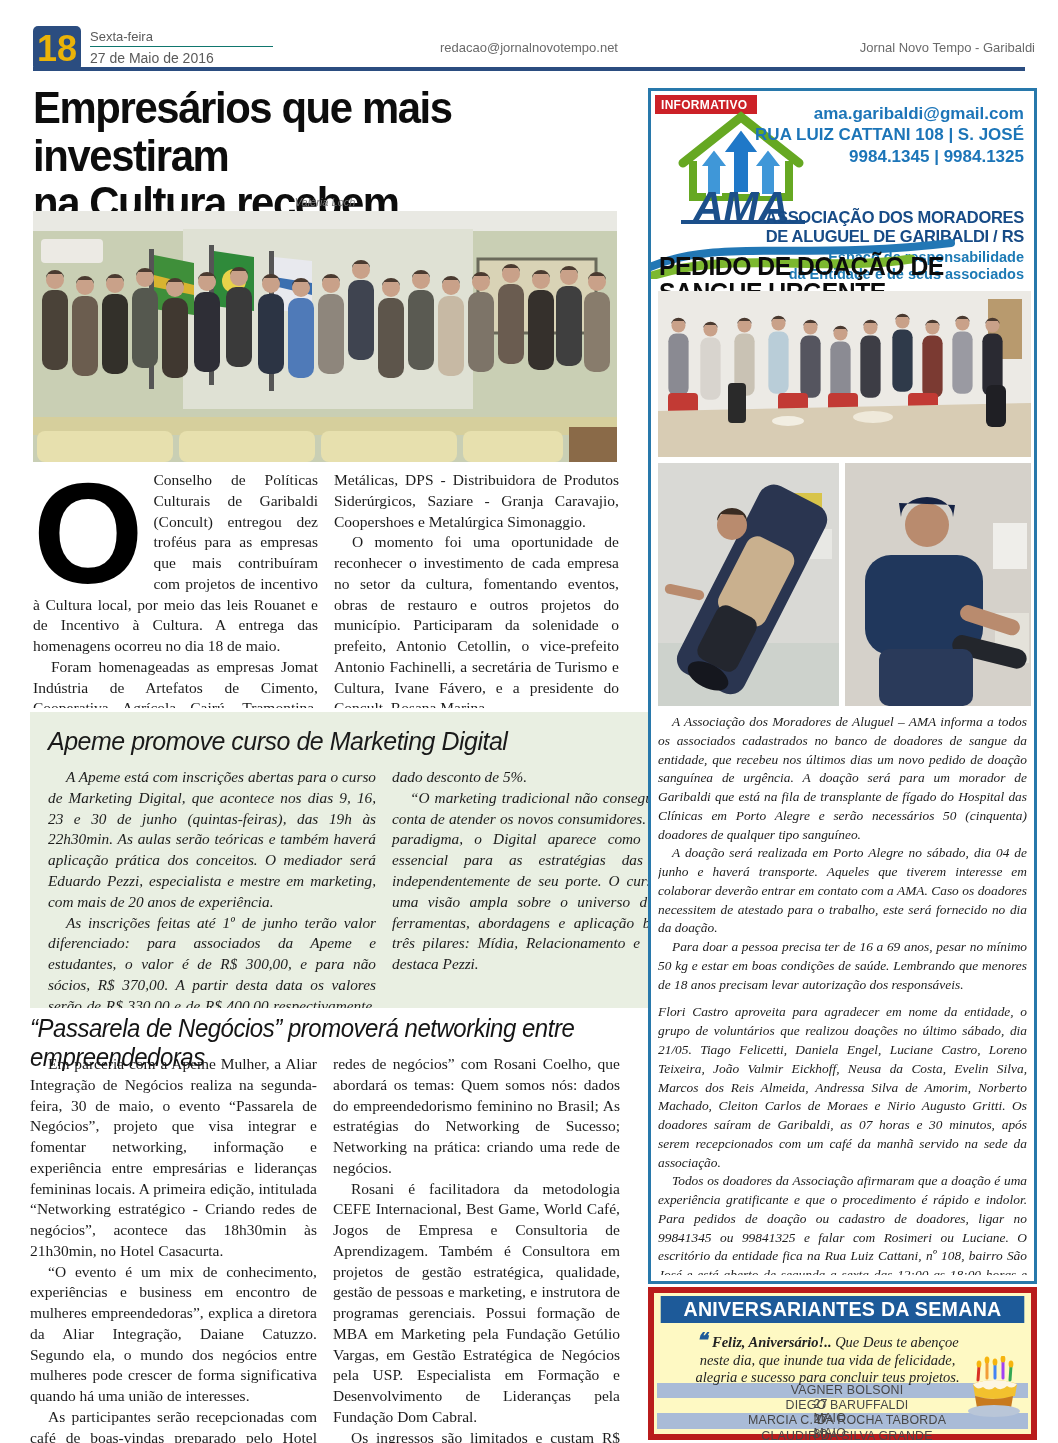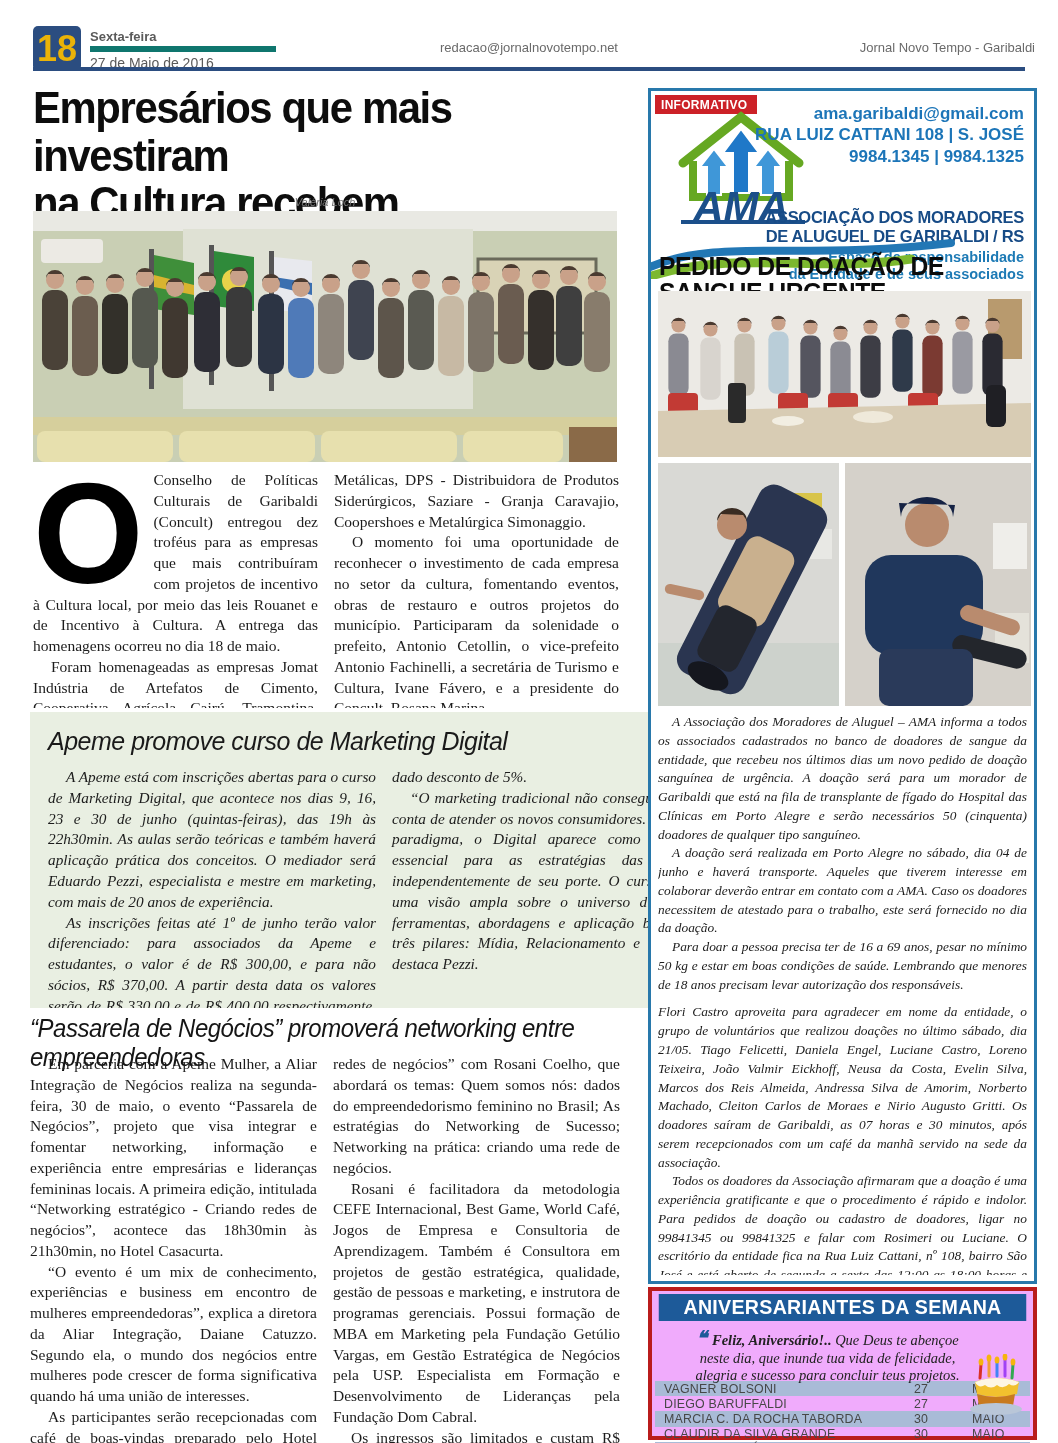--- a/index.html
+++ b/index.html
@@ -4,21 +4,21 @@
 <style>
   html,body{margin:0;padding:0;background:#fff;}
   .page{position:relative;width:1058px;height:1443px;background:#fff;overflow:hidden;
         font-family:"Liberation Serif",serif;color:#1c1c1c;}
   .abs{position:absolute;}
 
   
   .page-badge{left:33px;top:26px;width:48px;height:45px;background:#2b4d80;border-radius:5px;
     color:#eab308;font:700 36px/45px "Liberation Sans",sans-serif;text-align:center;}
   .day-block{left:90px;top:29px;font-family:"Liberation Sans",sans-serif;color:#5a5a5a;}
-  .day-block .d1{font-size:13px;border-bottom:6px solid #0f766e;padding-bottom:2px;padding-right:120px;font-weight:bold;}
+  .day-block .d1{font-size:13px;border-bottom:1px solid #0f766e;padding-bottom:2px;padding-right:120px;}
   .day-block .d2{font-size:14px;padding-top:3px;}
   .hdr-mail{left:0;top:40px;width:1058px;text-align:center;font:13px "Liberation Sans",sans-serif;color:#6a6a6a;}
   .hdr-paper{right:23px;top:40px;font:13px "Liberation Sans",sans-serif;color:#6a6a6a;}
   .hdr-rule{left:33px;top:67px;width:992px;height:4px;background:#2b4d80;}
 
   
   .headline{left:33px;top:84px;width:640px;font:700 45px/1.06 "Liberation Sans",sans-serif;
     letter-spacing:-1.5px;color:#0d0d0d;transform:scaleX(.93);transform-origin:0 0;}
   .credit{left:33px;top:196px;width:584px;text-align:center;font:italic 11px "Liberation Sans",sans-serif;color:#777;}
   .photo{overflow:hidden;background:#cfd4bd;}
@@ -59,30 +59,30 @@
     letter-spacing:-.5px;color:#0c0c0c;transform:scaleX(.97);transform-origin:0 0;}
   .ph1{position:absolute;top:200px;left:7px;width:373px;height:166px;}
   .ph2{position:absolute;top:372px;left:7px;width:181px;height:243px;}
   .ph3{position:absolute;top:372px;left:194px;width:186px;height:243px;}
   .ama-cols{position:absolute;top:622px;left:7px;right:7px;bottom:6px;display:flex;gap:9px;overflow:hidden;flex-direction:column;}
   .ama-cols .col{flex:1;}
   .ama-cols p.bp{font-style:italic;font-size:13.4px;line-height:1.4;}
   .ama-cols p.bp.ind{text-indent:14px;}
 
   
-  .bdays{left:648px;top:1287px;width:389px;height:153px;border:4px solid #b91c1c;box-sizing:border-box;background:#f0abfc;}
+  .bdays{left:648px;top:1287px;width:389px;height:153px;border:6px solid #b91c1c;box-sizing:border-box;background:#fef9c3;}
   .bd-bar{margin:3px;height:27px;background:#1d5a99;color:#fff;text-align:center;
     font:700 20px/27px "Liberation Sans",sans-serif;letter-spacing:.3px;transform:scaleX(.98);}
   .bd-quote{position:relative;height:55px;padding:2px 70px 0 40px;font-style:italic;font-size:14.5px;
     line-height:1.2;text-align:center;color:#222;}
   .bd-quote .qm{color:#1d5a99;font-weight:700;font-size:20px;}
   .bd-quote b{font-weight:700;}
   .cake{position:absolute;top:30px;right:8px;}
   .bd-rows{margin:0 3px;font-family:"Liberation Sans",sans-serif;font-size:12.4px;color:#474747;}
-  .bd-row{display:flex;align-items:center;height:15.2px;letter-spacing:.2px;}
+  .bd-row{display:flex;align-items:center;height:15.2px;letter-spacing:.2px;flex-direction:column;}
   .bd-row.sh{background:#a9bbd7;}
   .bd-row .nm{flex:1;padding-left:9px;}
   .bd-row .dy{width:58px;}
   .bd-row .mo{width:58px;}
 </style>
 </head>
 <body>
 
 <div class="page">
 

